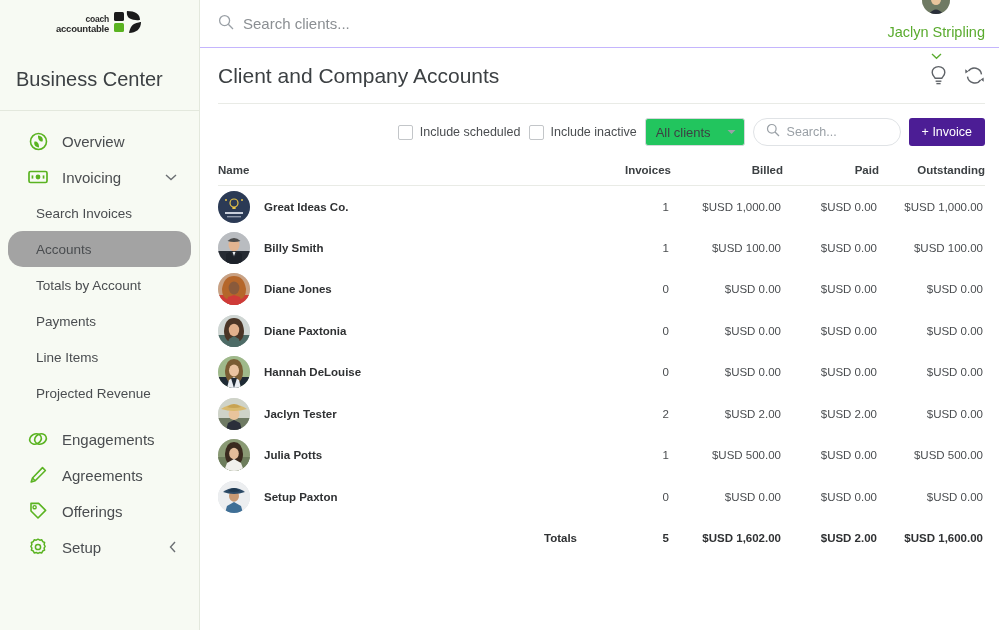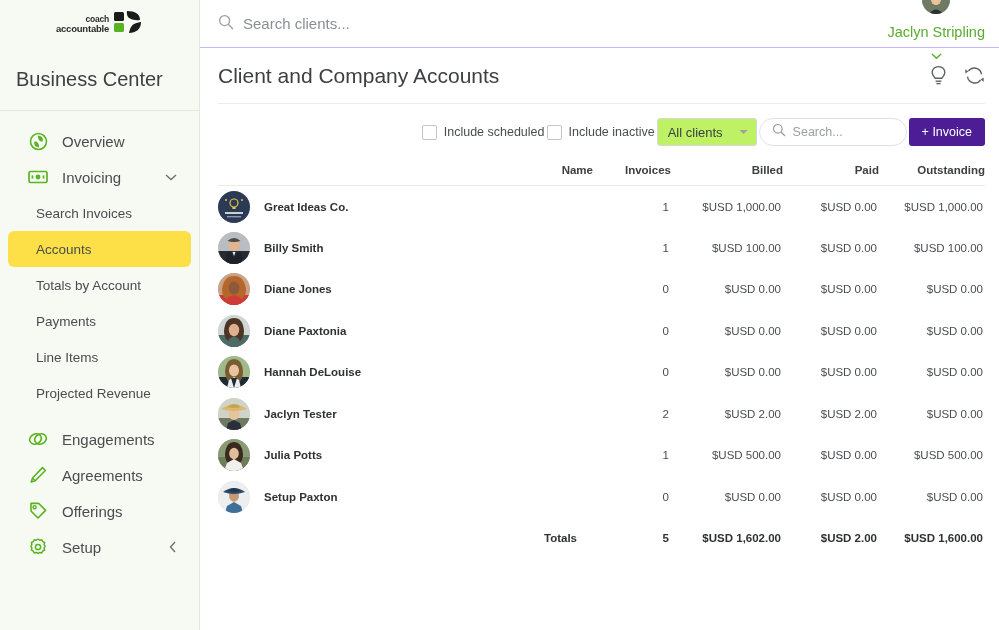--- a/index.html
+++ b/index.html
@@ -50,21 +50,21 @@
   .nav { padding-top: 12px; flex: 1; }
   .nav-item {
     display: flex; align-items: center;
     height: 36px;
     margin: 0 8px;
     border-radius: 6px;
     padding-left: 20px;
     cursor: pointer;
     position: relative;
   }
-  .nav-item.active { background: #fde047; }
+  .nav-item.active { background: #a3a3a3; border-radius: 15px; }
   .nav-icon {
     width: 20px; height: 20px;
     margin-right: 14px;
     display: flex; align-items: center; justify-content: center;
     flex: 0 0 20px;
   }
   .nav-label {
     font-size: 15px; color: #4a4d50;
   }
   .nav-sub .nav-label { font-size: 13.5px; color: #4a4d50; }
@@ -104,33 +104,33 @@
   .page-title { font-size: 21px; color: #3c4043; flex: 1; font-weight: 400; }
   .head-icons { display: flex; align-items: center; gap: 16px; }
   .head-icon { cursor: pointer; display: flex; }
 
   .content { padding: 0 14px 0 18px; flex: 1; overflow: hidden; }
   .content-inner { border-top: 1px solid #e9ebe6; }
 
   .filterbar {
     height: 56px;
     display: flex; align-items: center; justify-content: flex-end;
-    gap: 2px;
+    gap: 8px;
   }
   .chk-wrap { display: flex; align-items: center; gap: 7px; cursor: pointer; }
   .chk {
     width: 15px; height: 15px; border: 1px solid #c3c6c9;
     border-radius: 2px; background: #fff;
   }
   .chk-label { font-size: 12.5px; color: #4a4d50; }
 
   .select {
     height: 28px; min-width: 90px;
     border: 1px solid #d5d8db; border-radius: 3px;
-    background: #bef264;
+    background: #22c55e;
     display: flex; align-items: center; justify-content: space-between;
     padding: 0 8px 0 10px; gap: 16px; cursor: pointer;
   }
   .select-val { font-size: 13px; color: #3c4043; }
   .select-caret { color: #9aa0a6; font-size: 9px; }
 
   .search-pill {
     height: 28px; width: 148px;
     border: 1px solid #e0e3e6; border-radius: 15px;
     background: #fff;
@@ -148,21 +148,21 @@
     display: flex; align-items: center;
   }
 
   
   table.acct { width: 100%; border-collapse: collapse; table-layout: fixed; }
   table.acct th {
     font-size: 11.5px; color: #3c4043; font-weight: bold;
     padding: 4px 0 9px 0;
     border-bottom: 1px solid #e9ebe6;
   }
-  th.c-name { text-align: right; }
+  th.c-name { text-align: left; }
   th.c-num, td.c-num { text-align: right; }
   col.w-name { width: auto; }
   col.w-inv  { width: 78px; }
   col.w-bill { width: 112px; }
   col.w-paid { width: 96px; }
   col.w-out  { width: 106px; }
 
   table.acct td {
     height: 41.5px;
     font-size: 11.5px; color: #4a4d50;

